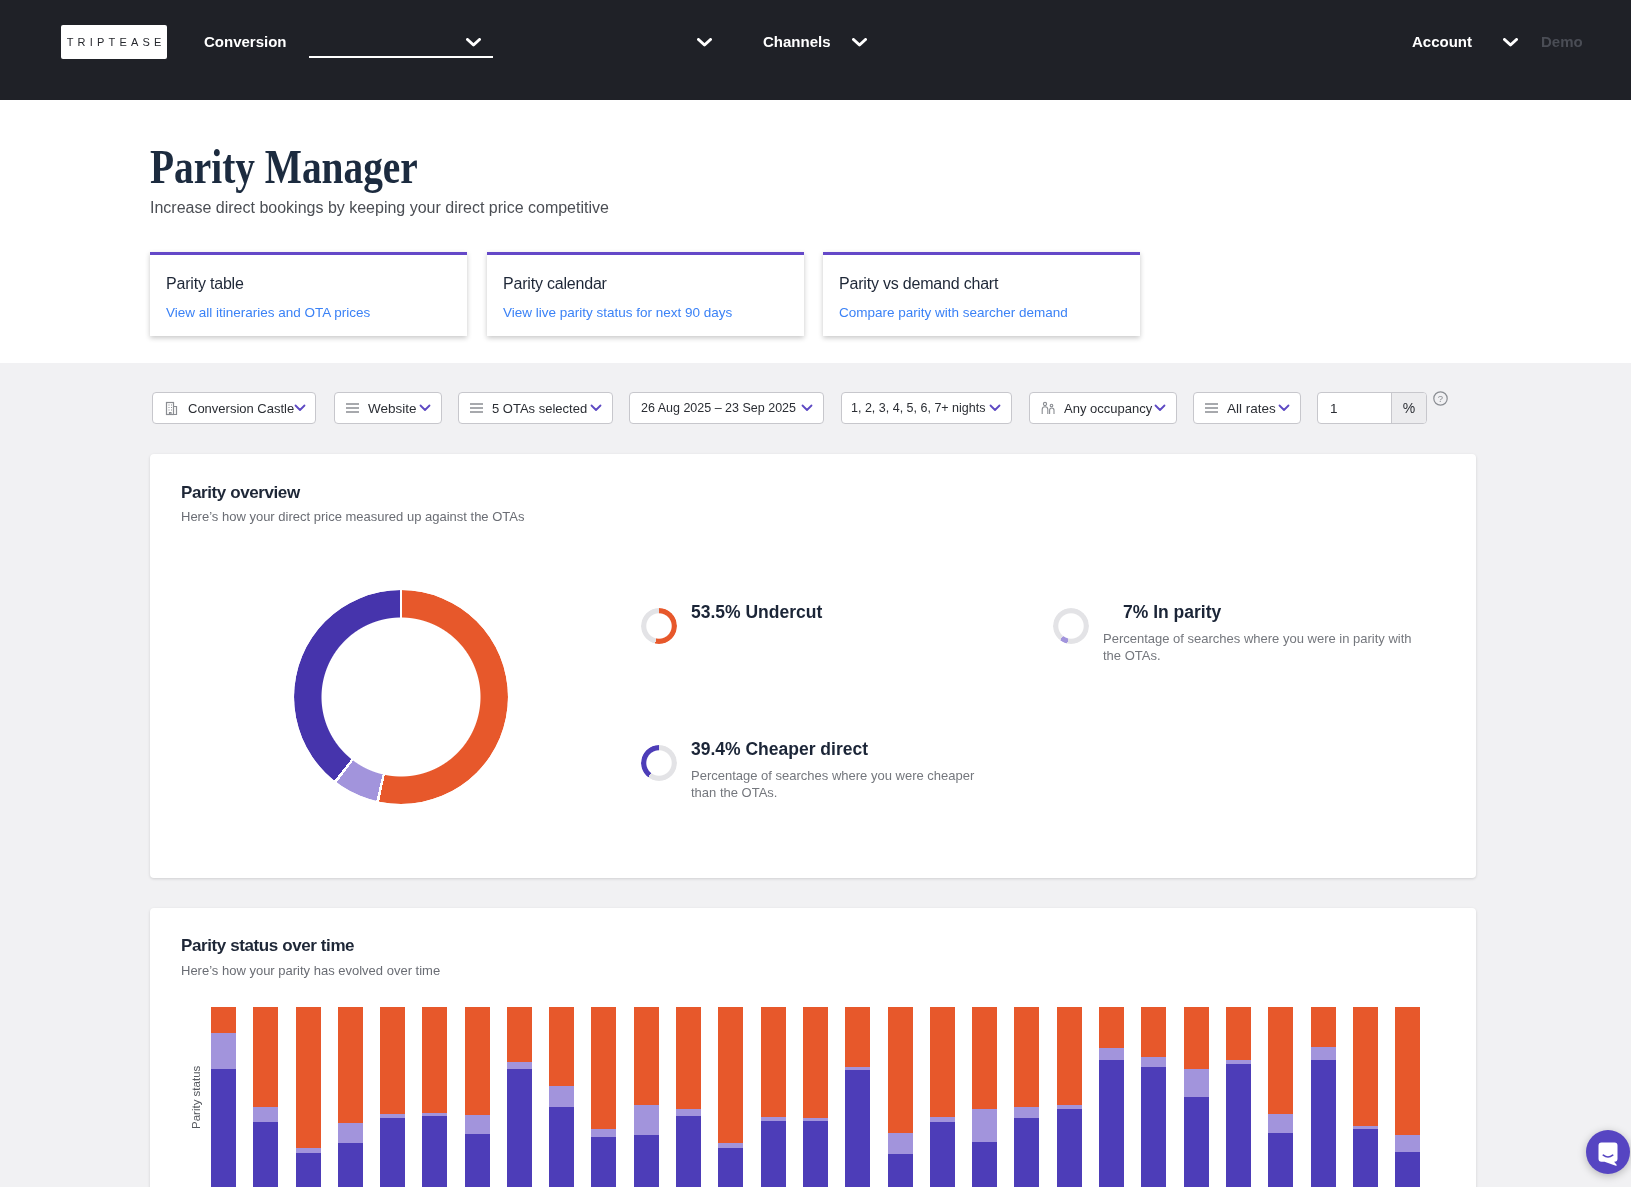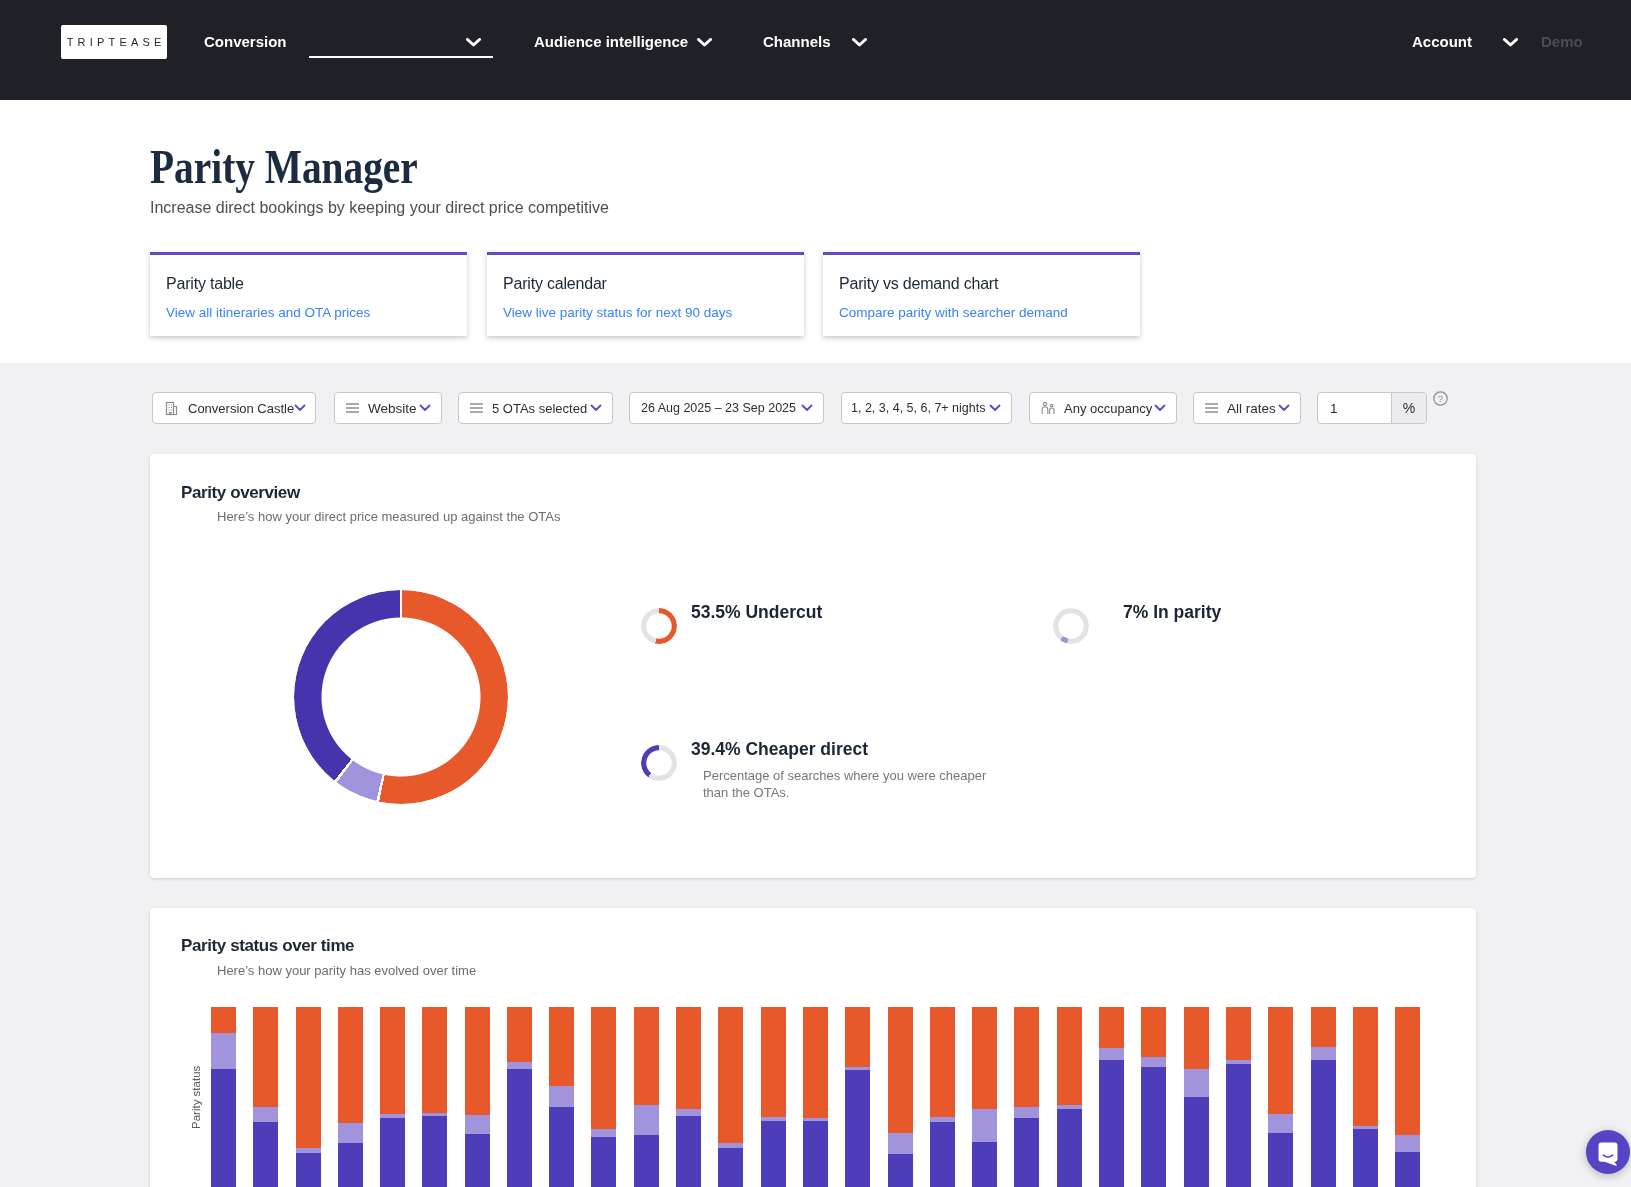--- a/index.html
+++ b/index.html
@@ -33,21 +33,21 @@
 .fbtn { position:absolute; top:392px; height:32px; background:#ffffff; border:1px solid #c7c7cc; border-radius:4px;
   display:flex; align-items:center; font-size:13.5px; color:#2b2e34; white-space:nowrap; }
 .fbtn .ic { margin-left:10px; display:flex; }
 .fbtn .tx { margin-left:8px; }
 .fbtn .sp { flex:1; }
 .fbtn .ch { margin-right:10px; display:flex; }
 
 
 .card { position:absolute; left:150px; width:1326px; background:#ffffff; border-radius:4px; box-shadow:0 1px 3px rgba(0,0,0,0.14); }
 .cardtitle { position:absolute; left:31px; font-size:17px; font-weight:700; color:#1e2737; letter-spacing:-0.4px; }
-.cardsub { position:absolute; left:31px; font-size:13px; color:#6a6d74;margin-left:36px; }
+.cardsub { position:absolute; left:31px; font-size:13px; color:#6a6d74; }
 
 
 #donut { position:absolute; left:144px; top:136px; width:214px; height:214px; border-radius:50%;
   background:conic-gradient(#ffffff 0% 0.22%, #e7582b 0.22% 53.28%, #ffffff 53.28% 53.72%, #a294dc 53.72% 60.28%, #ffffff 60.28% 60.72%, #4634ac 60.72% 99.78%, #ffffff 99.78% 100%);
   -webkit-mask:radial-gradient(circle closest-side, transparent 79px, #000 80px);
   mask:radial-gradient(circle closest-side, transparent 79px, #000 80px); }
 
 
 .ring { position:absolute; width:36px; height:36px; border-radius:50%;
   -webkit-mask:radial-gradient(circle closest-side, transparent 12.2px, #000 13.2px);
@@ -72,21 +72,20 @@
 <body>
 <div id="whitezone"></div>
 
 <div id="nav">
   <div id="logo">TRIPTEASE</div>
   <div class="navitem" style="left:204px;">Conversion</div>
   <svg class="navchev" style="left:466px;" width="15" height="9" viewBox="0 0 15 9">
       <path d="M1.5 1.5 L7.5 7 L13.5 1.5" stroke="#ffffff" stroke-width="3" fill="none" stroke-linecap="round" stroke-linejoin="round"></path>
     </svg>
   <div id="navunderline"></div>
-  <div class="navitem" style="left:534px;">Audience intelligence</div>
   <svg class="navchev" style="left:697px;" width="15" height="9" viewBox="0 0 15 9">
       <path d="M1.5 1.5 L7.5 7 L13.5 1.5" stroke="#ffffff" stroke-width="3" fill="none" stroke-linecap="round" stroke-linejoin="round"></path>
     </svg>
   <div class="navitem" style="left:763px;">Channels</div>
   <svg class="navchev" style="left:852px;" width="15" height="9" viewBox="0 0 15 9">
       <path d="M1.5 1.5 L7.5 7 L13.5 1.5" stroke="#ffffff" stroke-width="3" fill="none" stroke-linecap="round" stroke-linejoin="round"></path>
     </svg>
   <div class="navitem" style="left:1412px;">Account</div>
   <svg class="navchev" style="left:1503px;" width="15" height="9" viewBox="0 0 15 9">
       <path d="M1.5 1.5 L7.5 7 L13.5 1.5" stroke="#ffffff" stroke-width="3" fill="none" stroke-linecap="round" stroke-linejoin="round"></path>
@@ -226,24 +225,25 @@
 <div class="card" style="top:454px; height:424px;">
   <div class="cardtitle" style="top:29px;text-align:center;">Parity overview</div>
   <div class="cardsub" style="top:55px;">Here’s how your direct price measured up against the OTAs</div>
   <div id="donut"></div>
 
   <div class="ring" style="left:491px; top:154px; background:conic-gradient(#e7582b 0% 53.5%, #e3e3e6 53.5% 100%);"></div>
   <div class="lt" style="left:541px; top:148px;">53.5% Undercut</div>
 
   <div class="ring" style="left:903px; top:154px; background:conic-gradient(#e3e3e6 0% 53.5%, #a294dc 53.5% 60.5%, #e3e3e6 60.5% 100%);"></div>
   <div class="lt" style="left:953px; top:148px;margin-left:20px;">7% In parity</div>
+  <div class="lb" style="left:953px; top:176px;">Percentage of searches where you were in parity with<br>the OTAs.</div>
 
   <div class="ring" style="left:491px; top:291px; background:conic-gradient(#e3e3e6 0% 60.5%, #4d3db8 60.5% 100%);"></div>
   <div class="lt" style="left:541px; top:285px;">39.4% Cheaper direct</div>
-  <div class="lb" style="left:541px; top:313px;margin-left:12px;">Percentage of searches where you were cheaper<br>than the OTAs.</div>
+  <div class="lb" style="left:541px; top:313px;">Percentage of searches where you were cheaper<br>than the OTAs.</div>
 </div>
 
 <div class="card" style="top:908px; height:500px;">
   <div class="cardtitle" style="top:28px;">Parity status over time</div>
   <div class="cardsub" style="top:55px;">Here’s how your parity has evolved over time</div>
 </div>
 <div id="ylabel">Parity status</div>
 <div class="bar" style="left:211.0px">
     <div class="bo" style="height:26px"></div>
     <div class="bp" style="height:36px"></div>

